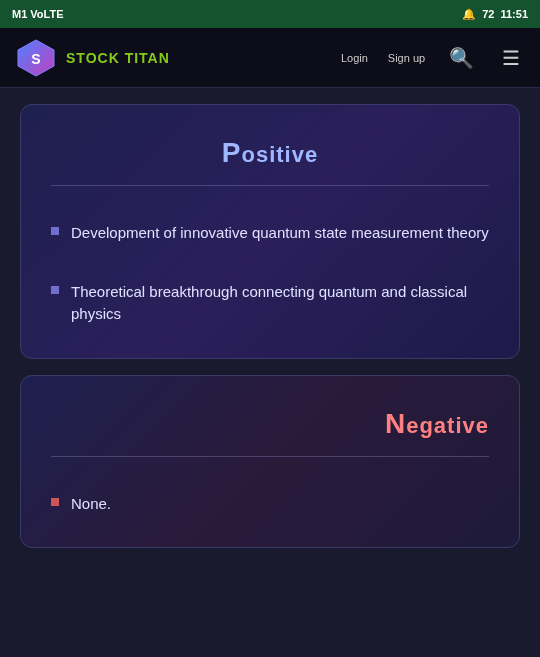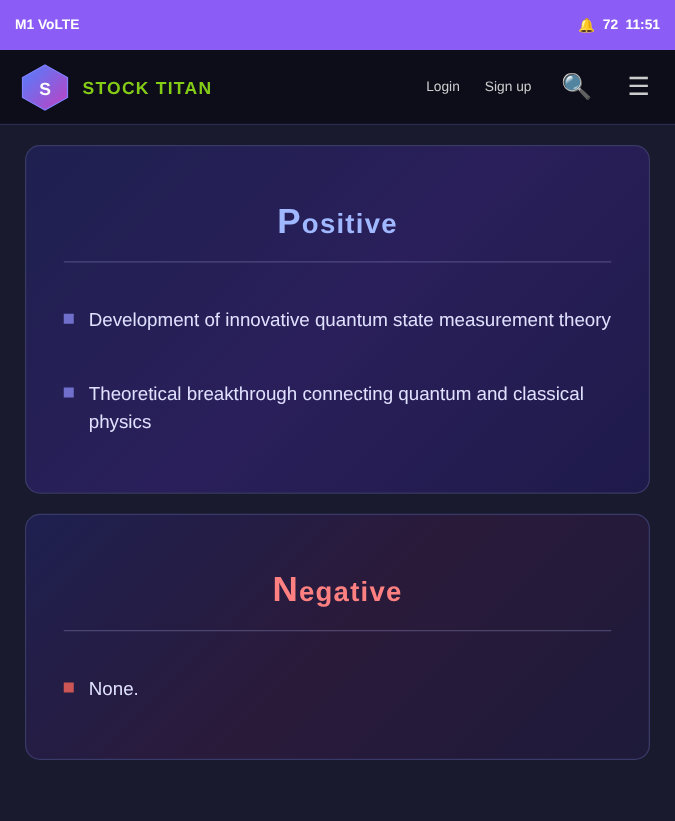--- a/index.html
+++ b/index.html
@@ -8,28 +8,28 @@
     body {
       width: 540px;
       min-height: 657px;
       background: #1a1a2e;
       font-family: -apple-system, BlinkMacSystemFont, 'Segoe UI', sans-serif;
       overflow-x: hidden;
     }
 
     
     .status-bar {
-      background: #8b5cf6;
+      background: #14532d;
       color: #fff;
       display: flex;
       justify-content: space-between;
       align-items: center;
       padding: 4px 12px;
       font-size: 12px;
-      height: 40px;
+      height: 28px;
       text-align: center;
     }
     .status-left {
       display: flex;
       align-items: center;
       gap: 6px;
       font-size: 11px;
       font-weight: 600;
     }
     .status-right {
@@ -90,21 +90,21 @@
       padding: 16px 20px;
       display: flex;
       flex-direction: column;
       gap: 16px;
       background: #1a1a2e;
     }
 
     
     .card {
       border-radius: 12px;
-      padding: 44px 30px;
+      padding: 32px 30px;
       position: relative;
     }
 
     .card-positive {
       background: linear-gradient(135deg, #1e2050 0%, #2a1f5a 50%, #1e1a4a 100%);
       border: 1px solid #3a3a6a;
     }
 
     .card-negative {
       background: linear-gradient(135deg, #1e2050 0%, #2a1a3a 50%, #1e1a3a 100%);
@@ -118,20 +118,21 @@
       letter-spacing: 1px;
       margin-bottom: 16px;
     }
 
     .card-title.positive {
       color: #a0b8ff;
     }
 
     .card-title.negative {
       color: #ff8080;
+      text-align: right;
     }
 
     .card-title span.first-letter {
       font-size: 28px;
     }
 
     .divider {
       border: none;
       border-top: 1px solid rgba(150, 150, 200, 0.35);
       margin-bottom: 20px;

